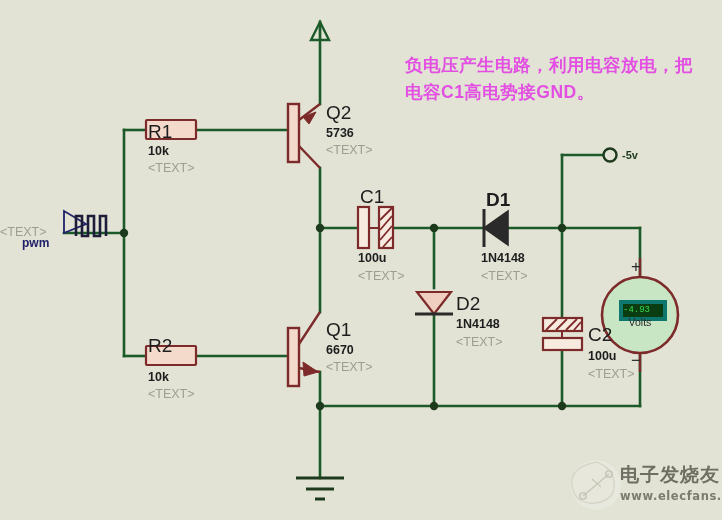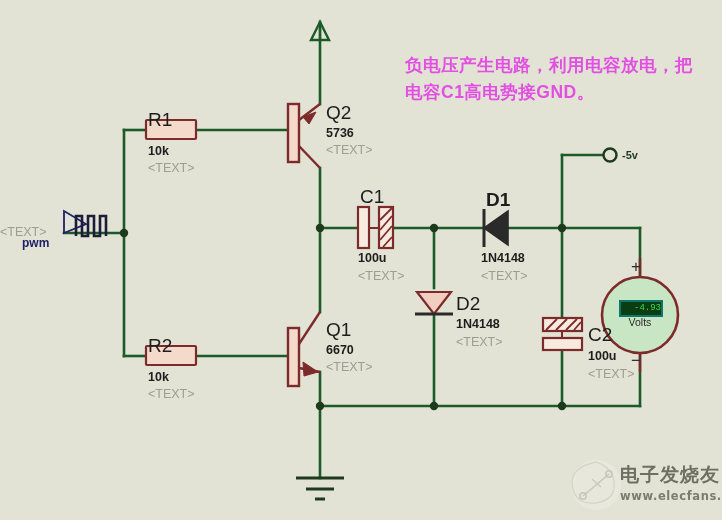--- a/index.html
+++ b/index.html
@@ -78,25 +78,25 @@
     letter-spacing: 0.5px;
     font-family: "Liberation Sans", sans-serif;
   }
   #meter-readout {
     position: absolute;
     left: 619px;
     top: 300px;
     width: 40px;
     height: 13px;
     background: #0b3d12;
-    border: 2px solid #0f766e;
+    border: 4px solid #0f766e;
     color: #39d94a;
     font-size: 9px;
     font-family: "Liberation Mono", monospace;
-    text-align: right;
+    text-align: left;
     line-height: 13px;
     overflow: hidden;
   }
   #meter-units {
     position: absolute;
     left: 621px;
     top: 316px;
     width: 38px;
     text-align: center;
     font-size: 10.5px;
@@ -296,21 +296,21 @@
       <line x1="583" y1="496" x2="609" y2="474" stroke="#8d8d7e" stroke-width="1.6"></line>
       <circle cx="583" cy="496" r="3.2" fill="none" stroke="#8d8d7e" stroke-width="1.6"></circle>
       <circle cx="609" cy="474" r="3.2" fill="none" stroke="#8d8d7e" stroke-width="1.6"></circle>
       <line x1="592" y1="479" x2="601" y2="487" stroke="#8d8d7e" stroke-width="1.4"></line>
     </g>
 
   </svg>
 
   <div id="annotation">负电压产生电路，利用电容放电，把电容C1高电势接GND。</div>
 
-  <div class="lbl ref" style="left:148px; top:110px;">R1</div>
+  <div class="lbl ref" style="left:148px; top:122px;">R1</div>
   <div class="lbl val" style="left:148px; top:145px;">10k</div>
   <div class="lbl txt" style="left:148px; top:162px;">&lt;TEXT&gt;</div>
 
   <div class="lbl ref" style="left:148px; top:336px;">R2</div>
   <div class="lbl val" style="left:148px; top:371px;">10k</div>
   <div class="lbl txt" style="left:148px; top:388px;">&lt;TEXT&gt;</div>
 
   <div class="lbl ref" style="left:326px; top:103px;">Q2</div>
   <div class="lbl val" style="left:326px; top:127px;">5736</div>
   <div class="lbl txt" style="left:326px; top:144px;">&lt;TEXT&gt;</div>

